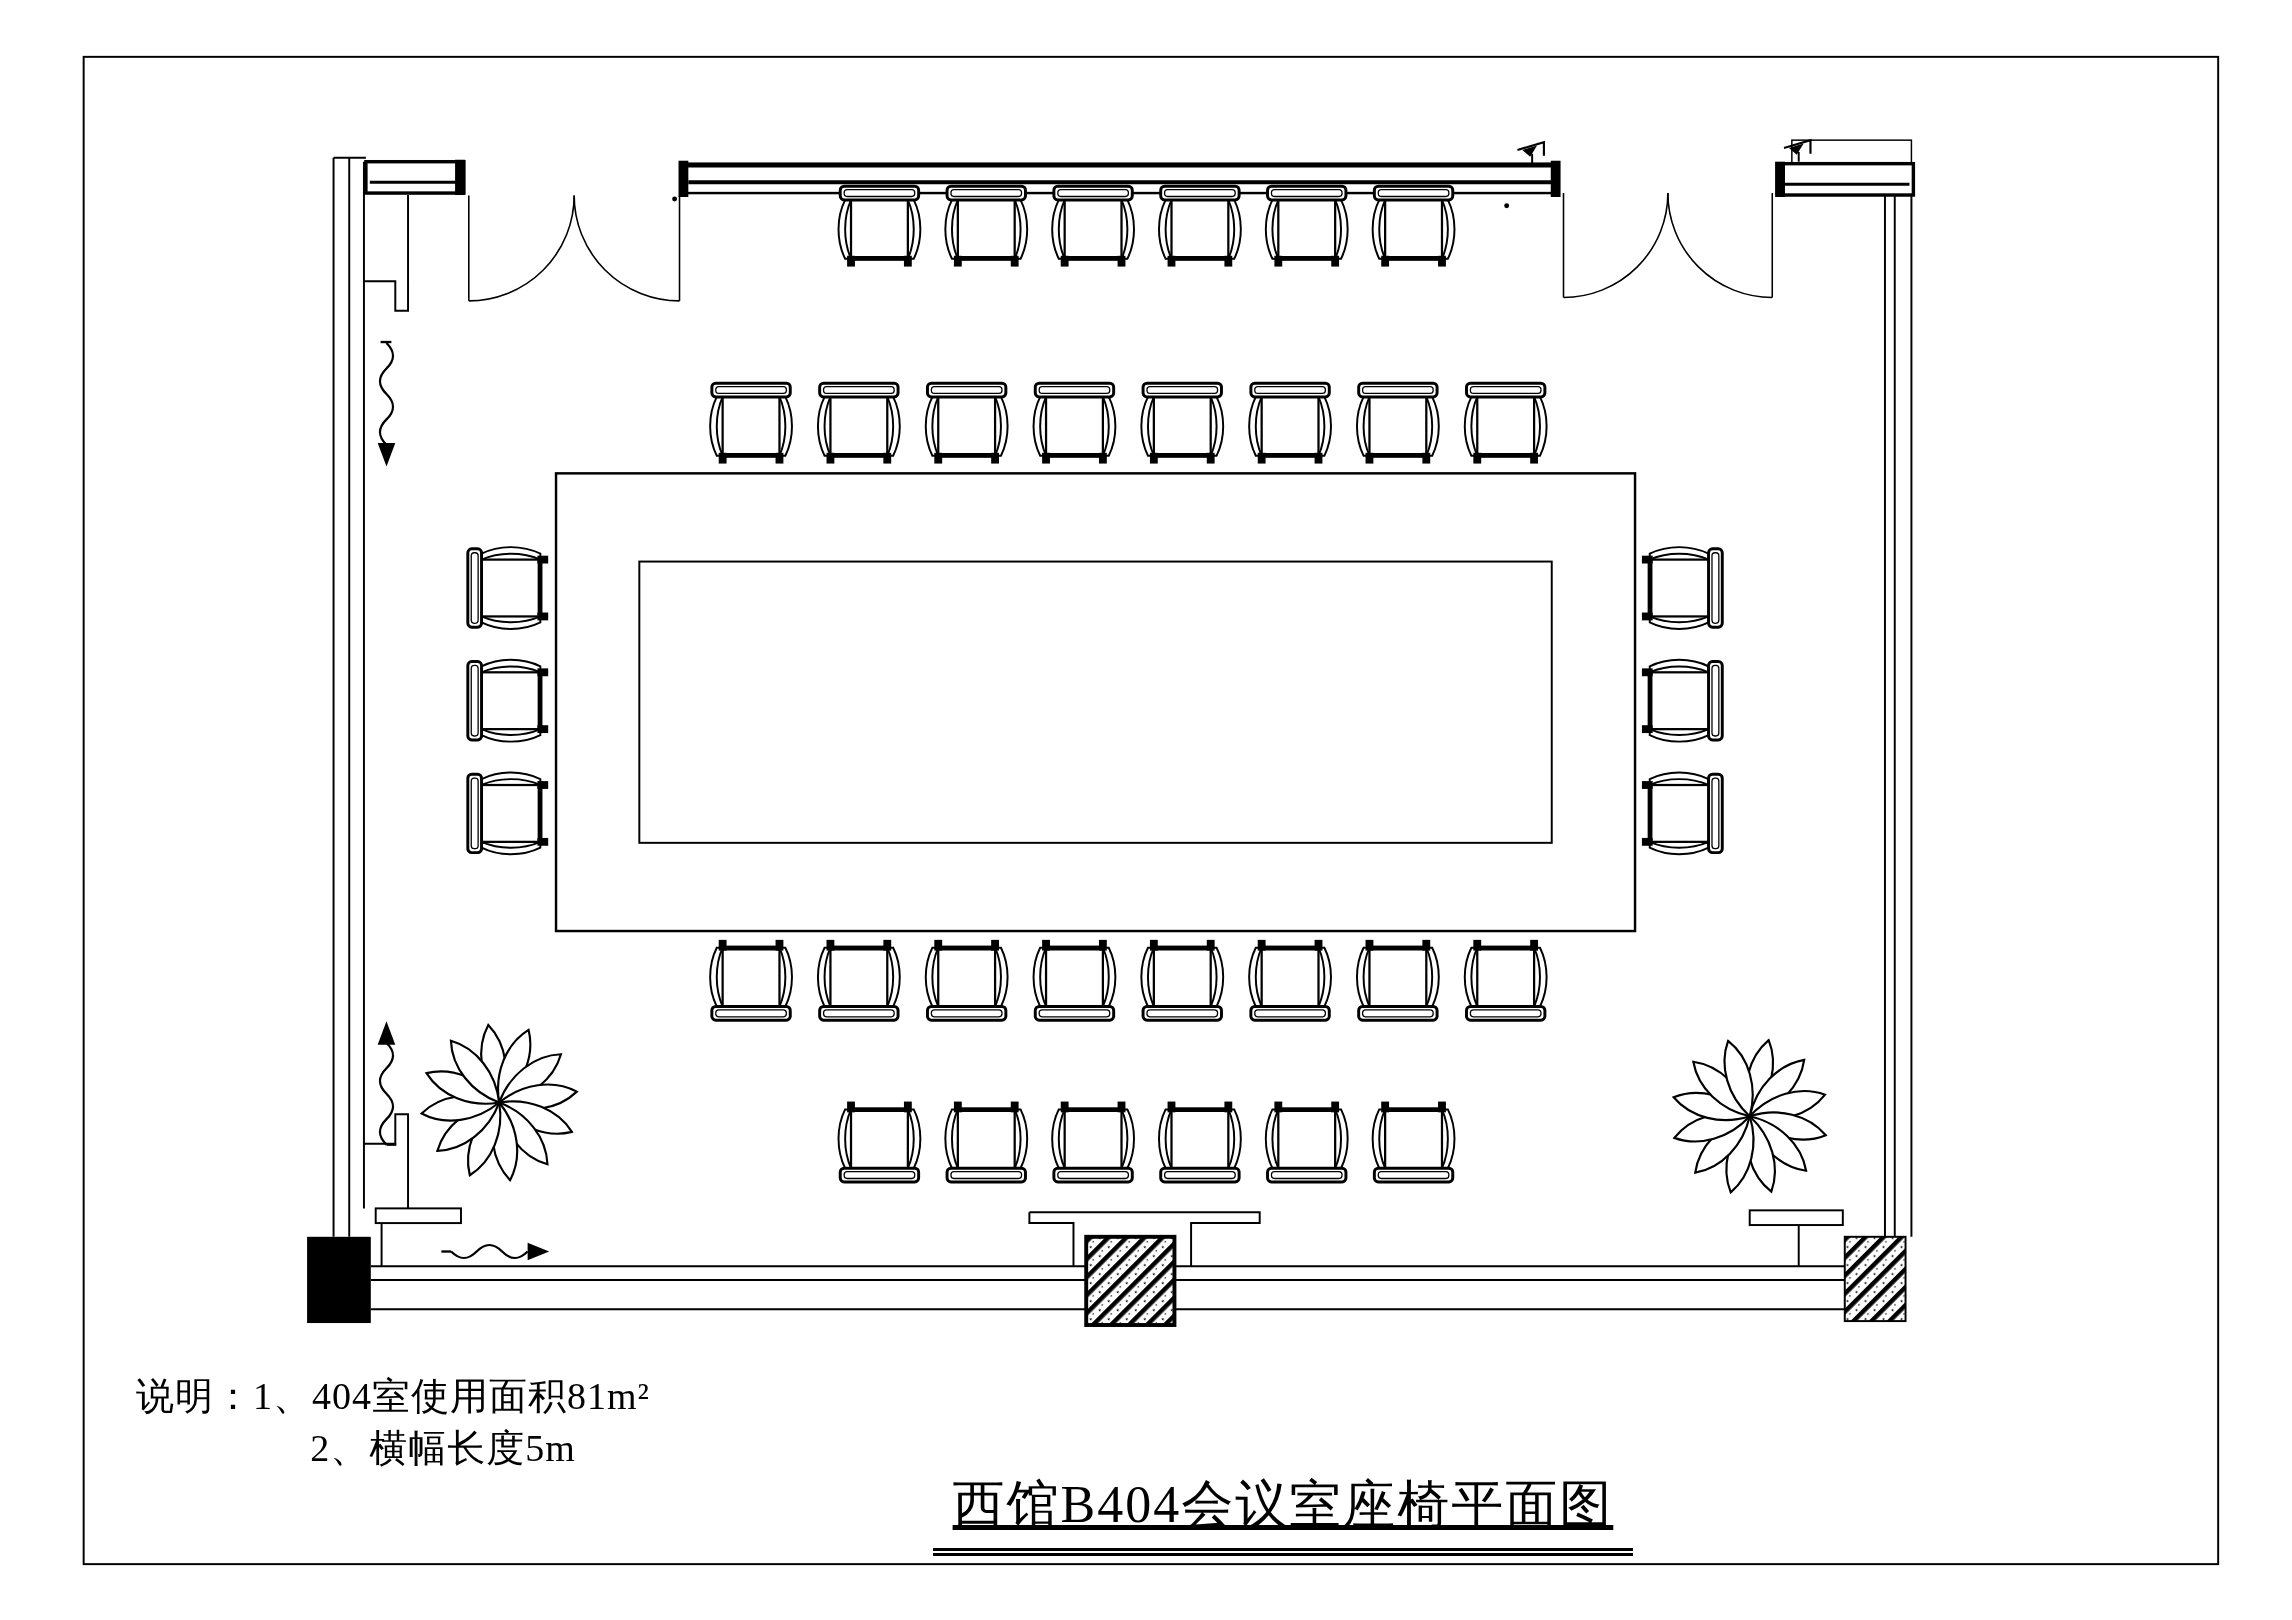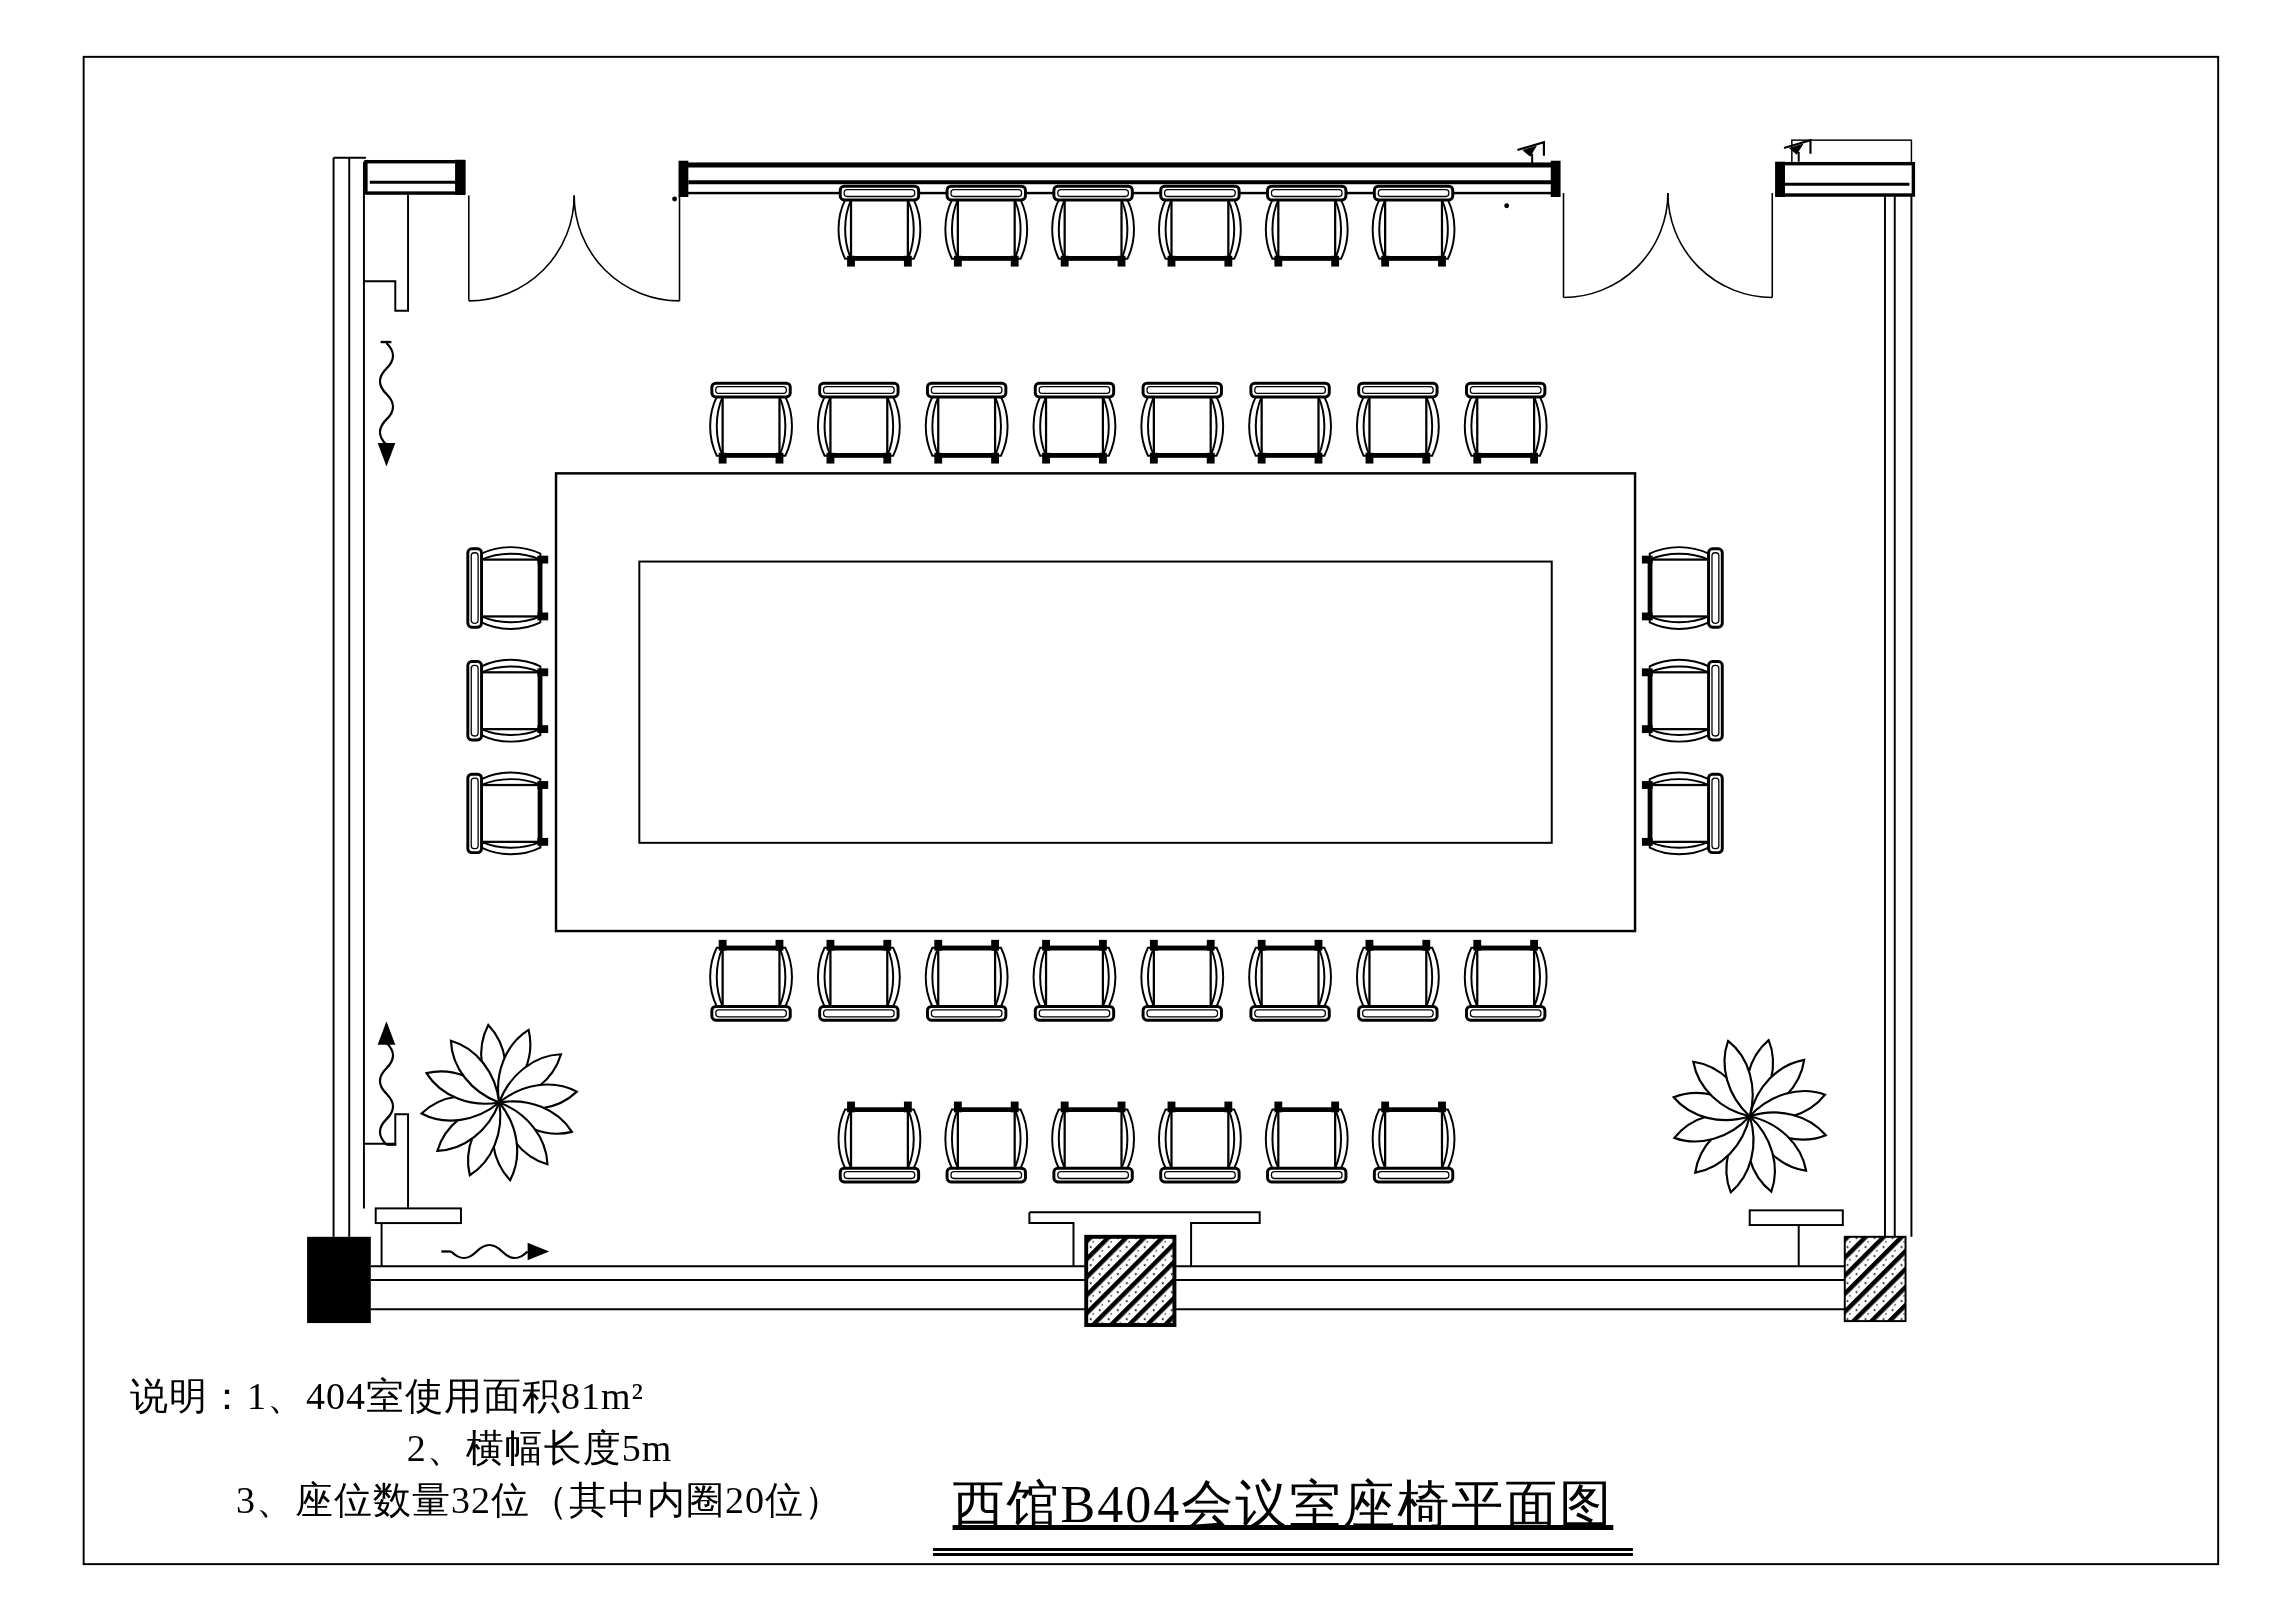--- a/index.html
+++ b/index.html
@@ -1,21 +1,21 @@
 <!DOCTYPE html>
 <html><head>
 <meta charset="utf-8">
 <style>
   html,body{margin:0;padding:0;background:#fff;}
   body{width:2293px;height:1620px;position:relative;overflow:hidden;
        font-family:"Liberation Serif","DejaVu Serif",serif;color:#000;}
   svg{position:absolute;left:0;top:0;}
   .notes{position:absolute;left:130px;top:1370px;font-size:38px;line-height:52px;letter-spacing:1px;}
   .note-row{white-space:nowrap;}
-  .note-label{display:inline-block;}
+  .note-label{display:inline-block;margin-left:6px;}
   .indented{padding-left:106px;text-align:center;}
   .title-block{position:absolute;left:933px;top:1470px;font-size:52px;letter-spacing:2px;
        border-bottom:8.8px double #000;padding:0 19.6px 7.8px 19.6px;white-space:nowrap;text-decoration:underline;}
 </style>
 </head>
 <body>
 
 <svg width="2293" height="1620" viewBox="0 0 2339 1653" xmlns="http://www.w3.org/2000/svg">
   <defs>
     <pattern id="hatch" width="13" height="13" patternUnits="userSpaceOnUse" patternTransform="rotate(-45)">
@@ -200,17 +200,16 @@
     <circle cx="688" cy="203" r="2.5" fill="#000"></circle>
     <circle cx="1537" cy="210" r="2.5" fill="#000"></circle>
   </g>
 </svg>
 
 <div class="notes">
   <div class="note-row">
     <span class="note-label">说明：</span><span>1、404室使用面积81m²</span>
   </div>
   <div class="note-row indented">2、横幅长度5m</div>
-  <div class="note-row indented">3、座位数量32位（其中内圈20位）</div>
 </div>
 
 <div class="title-block">西馆B404会议室座椅平面图</div>
 
 
 </body></html>

